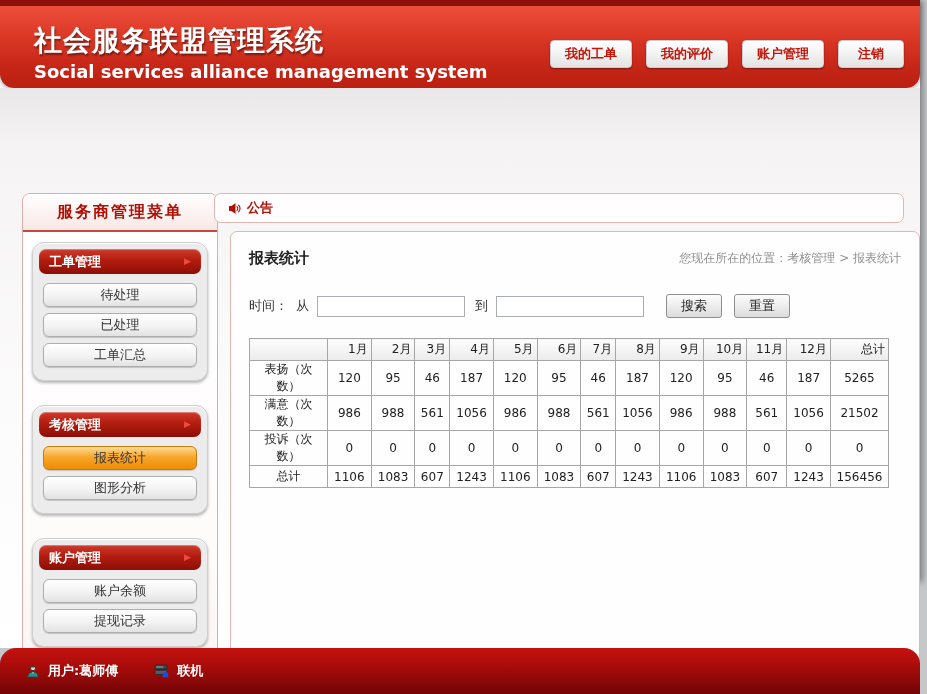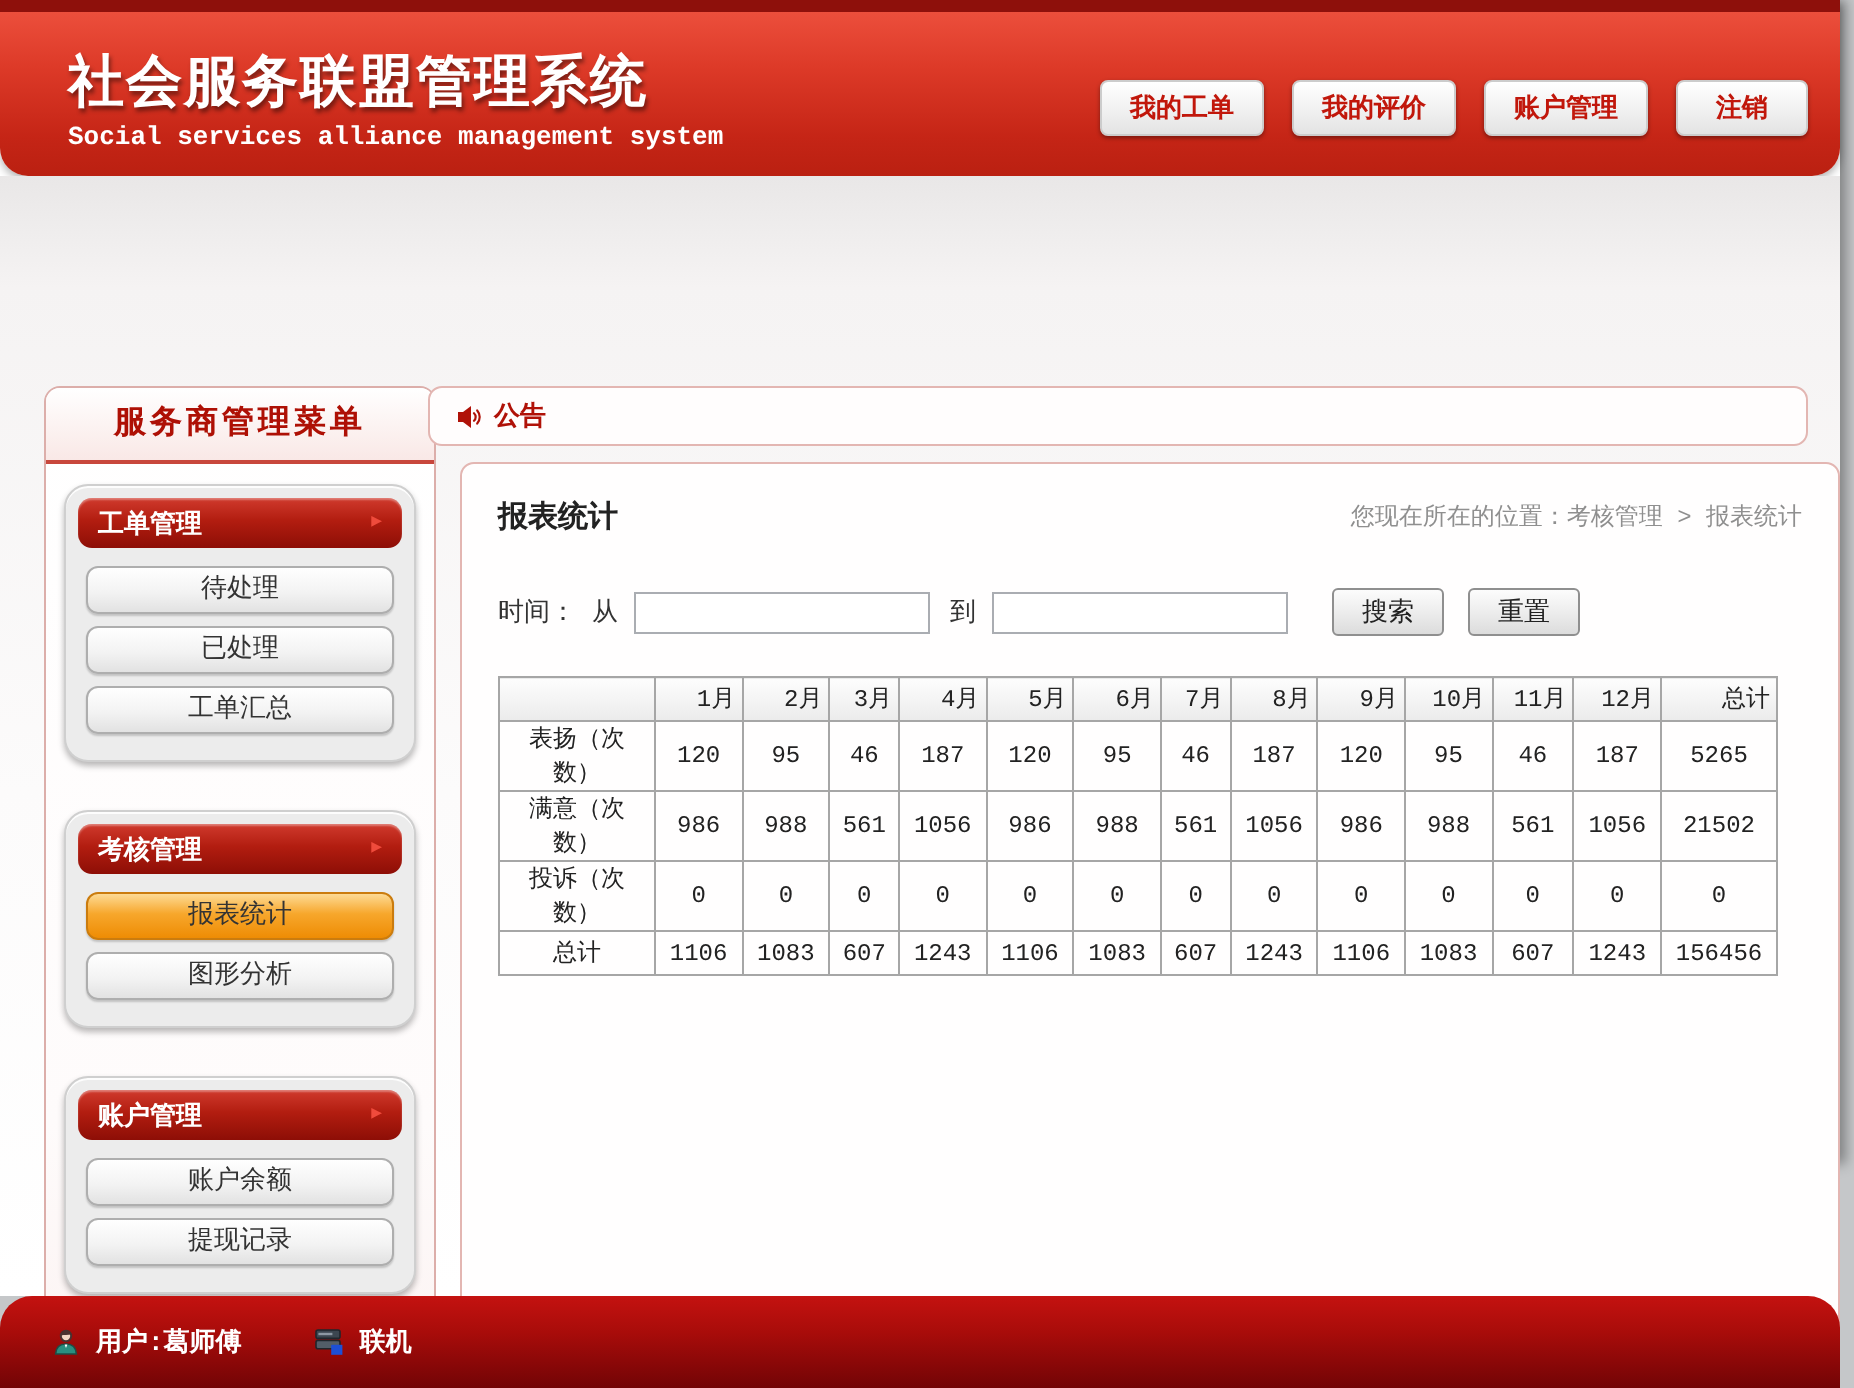--- a/index.html
+++ b/index.html
@@ -7,39 +7,38 @@
   body {
     font-family:"DejaVu Sans","Liberation Sans",sans-serif;
     background:#c5c7c9;
     position:relative;
     overflow:hidden;
   }
   .container {
     position:absolute; top:0; left:0; width:920px; height:582px;
     box-shadow:3px 0 6px rgba(0,0,0,0.35);
     background:#ffffff;
-    font-family:Liberation Mono, monospace;
   }
   
   .header {
     position:absolute; top:0; left:0; width:920px; height:88px;
     background:linear-gradient(180deg,#ef5340 0%,#dd3a28 38%,#c52516 78%,#ba2011 100%);
     border-radius:0 0 14px 14px;
     box-shadow:0 2px 4px rgba(0,0,0,0.3);
   }
   .header-top-strip {
     position:absolute; top:0; left:0; width:100%; height:6px;
     background:#8e100b;
   }
   .brand { position:absolute; left:34px; top:22px; color:#fff; }
   .brand-title {
     font-size:28px; font-weight:bold; letter-spacing:1px;
     text-shadow:1px 2px 2px rgba(0,0,0,0.45);
   }
-  .brand-subtitle { font-size:13px; font-weight:bold; margin-top:1px; }
+  .brand-subtitle { font-size:18px; font-weight:bold; margin-top:1px; }
   .header-nav { position:absolute; right:16px; bottom:20px; display:flex; gap:14px;align-items:flex-end; }
   .header-btn {
     background:linear-gradient(180deg,#ffffff 0%,#f2f2f2 50%,#e3e3e3 100%);
     border:1px solid #cccccc; border-radius:4px;
     color:#c1170b; font-size:13px; font-weight:bold;
     font-family:inherit;
     padding:4px 14px; min-width:66px;
     box-shadow:0 1px 2px rgba(0,0,0,0.4);
     cursor:pointer;
   }

